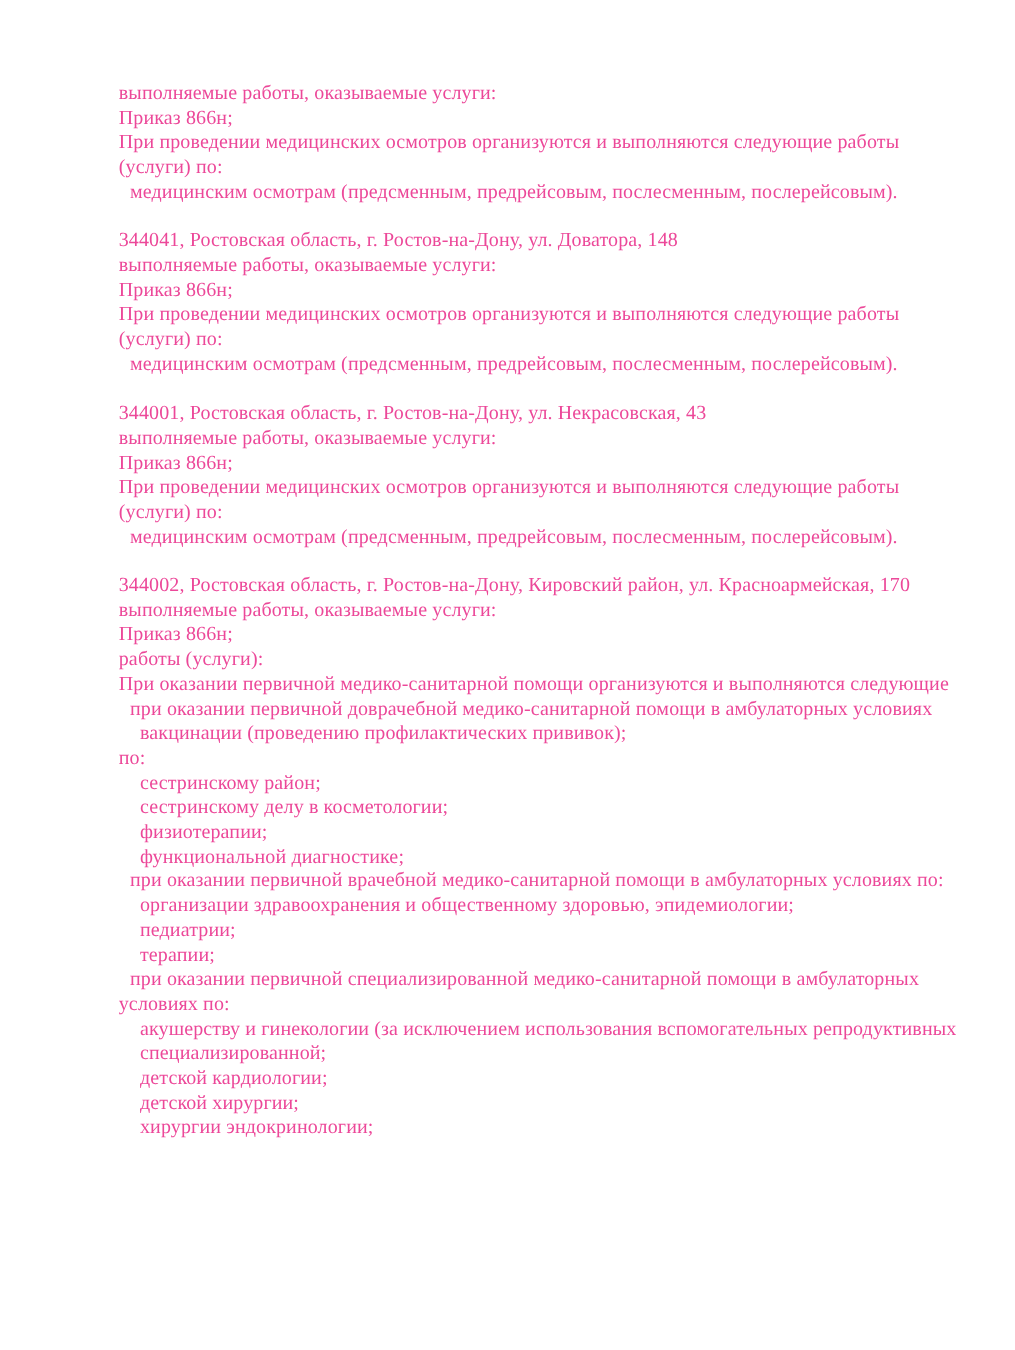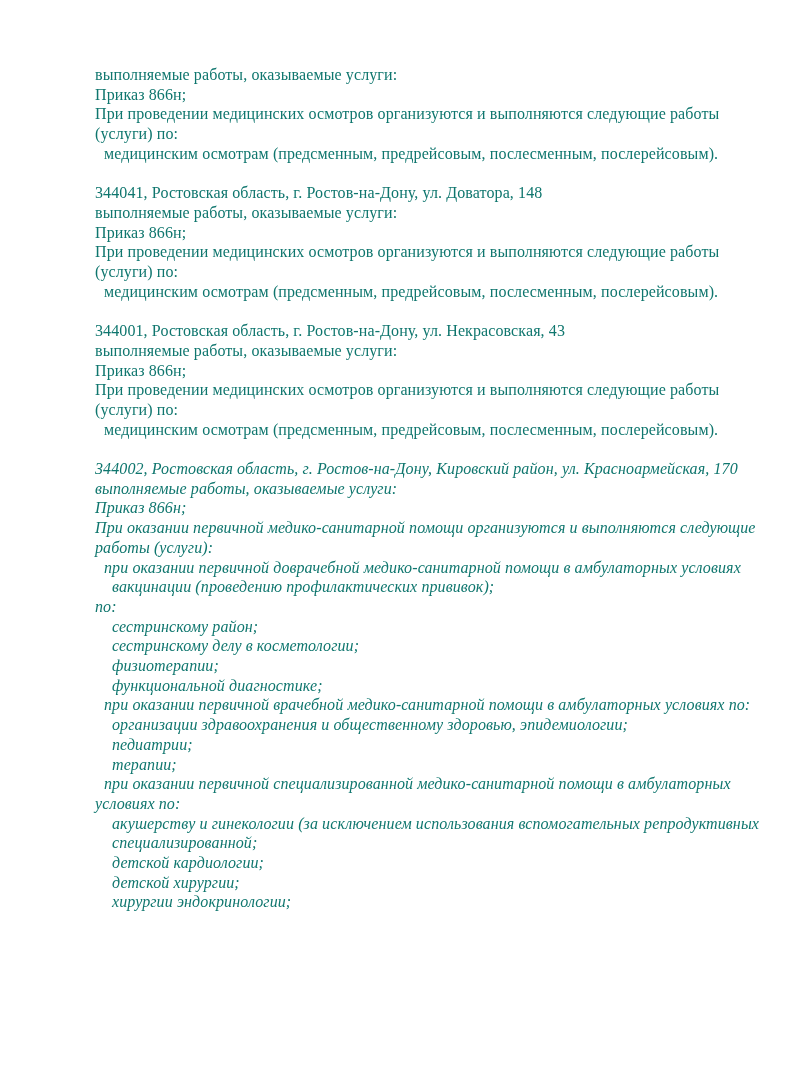--- a/index.html
+++ b/index.html
@@ -11,31 +11,30 @@
     position: relative;
     width: 812px;
     height: 1080px;
     background: #ffffff;
     box-sizing: border-box;
     padding: 65px 45px 0 95px;
     overflow: hidden;
     font-family: "Liberation Serif", "DejaVu Serif", serif;
     font-size: 16px;
     line-height: 19.7px;
-    color: #0f766e;
+    color: #ec4899;
   }
   .doc {
     width: 100%;
   }
   .block {
     margin: 0 0 19.7px 0;
   }
   .block:last-child {
     margin-bottom: 0;
-    font-style: italic;
   }
   .line {
     white-space: nowrap;
     letter-spacing: 0.1px;
   }
   .indent-0 { padding-left: 0; }
   .indent-1 { padding-left: 9px; }
   .indent-2 { padding-left: 17px; }
 </style>
 </head>
@@ -63,22 +62,22 @@
         <div class="line indent-0">выполняемые работы, оказываемые услуги:</div>
         <div class="line indent-0">Приказ 866н;</div>
         <div class="line indent-0">При проведении медицинских осмотров организуются и выполняются следующие работы</div>
         <div class="line indent-0">(услуги) по:</div>
         <div class="line indent-1">медицинским осмотрам (предсменным, предрейсовым, послесменным, послерейсовым).</div>
       </div>
       <div class="block">
         <div class="line indent-0">344002, Ростовская область, г. Ростов-на-Дону, Кировский район, ул. Красноармейская, 170</div>
         <div class="line indent-0">выполняемые работы, оказываемые услуги:</div>
         <div class="line indent-0">Приказ 866н;</div>
+        <div class="line indent-0">работы (услуги):</div>
         <div class="line indent-0">При оказании первичной медико-санитарной помощи организуются и выполняются следующие</div>
-        <div class="line indent-0">работы (услуги):</div>
         <div class="line indent-1">при оказании первичной доврачебной медико-санитарной помощи в амбулаторных условиях</div>
         <div class="line indent-2">вакцинации (проведению профилактических прививок);</div>
         <div class="line indent-0">по:</div>
         <div class="line indent-2">сестринскому район;</div>
         <div class="line indent-2">сестринскому делу в косметологии;</div>
         <div class="line indent-2">физиотерапии;</div>
         <div class="line indent-2">функциональной диагностике;</div>
         <div class="line indent-1">при оказании первичной врачебной медико-санитарной помощи в амбулаторных условиях по:</div>
         <div class="line indent-2">организации здравоохранения и общественному здоровью, эпидемиологии;</div>
         <div class="line indent-2">педиатрии;</div>

